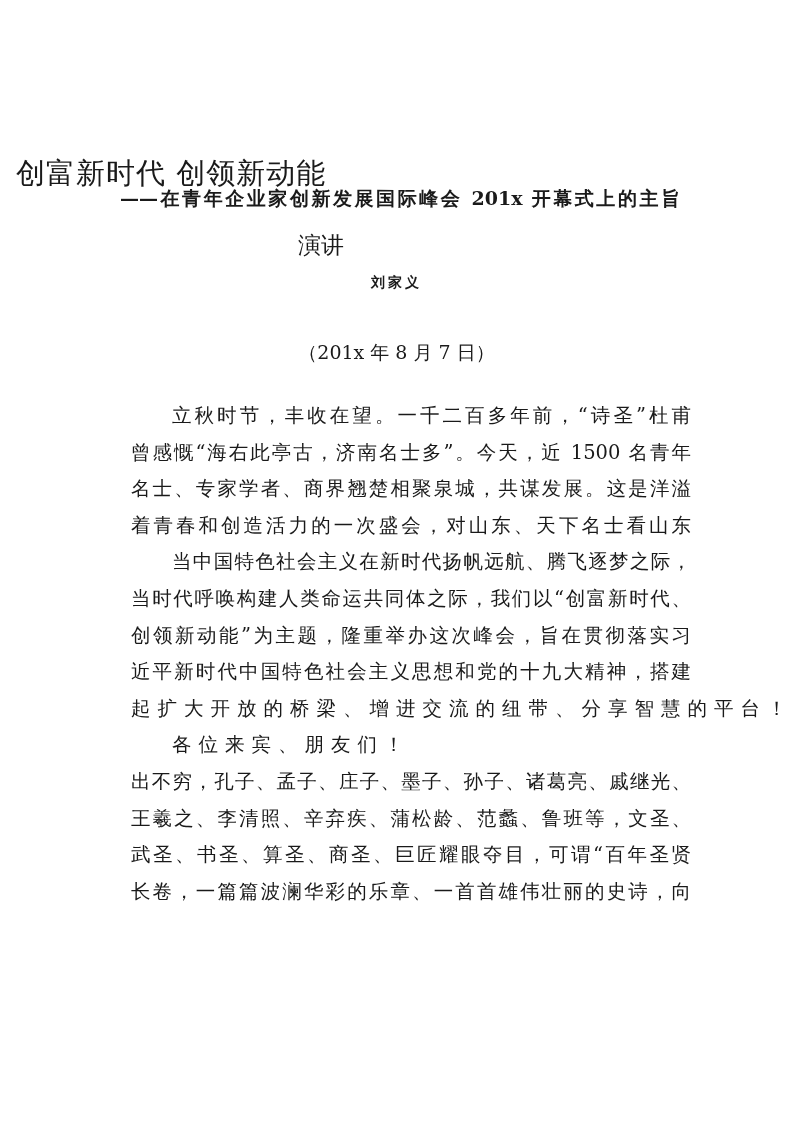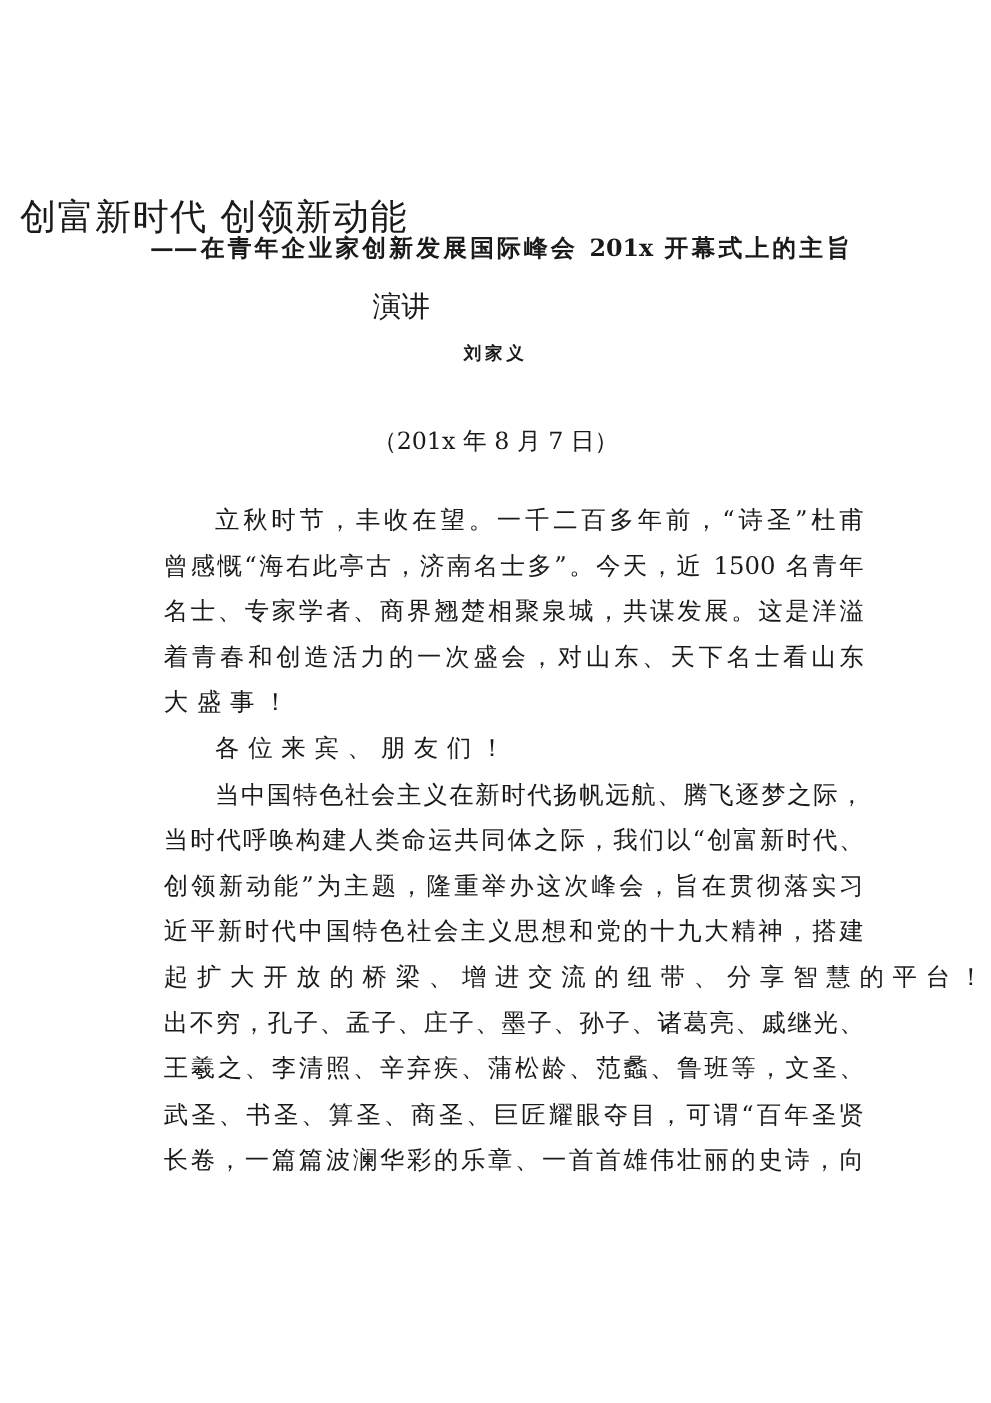--- a/index.html
+++ b/index.html
@@ -29,31 +29,30 @@
   <div class="subtitle2">演讲</div>
   <div class="author">刘家义</div>
   <div class="date">（201x 年 8 月 7 日）</div>
 
   <div class="body">
     <div>
       <div class="line indent">立秋时节，丰收在望。一千二百多年前，“诗圣”杜甫</div>
       <div class="line">曾感慨“海右此亭古，济南名士多”。今天，近 1500 名青年</div>
       <div class="line">名士、专家学者、商界翘楚相聚泉城，共谋发展。这是洋溢</div>
       <div class="line">着青春和创造活力的一次盛会，对山东、天下名士看山东</div>
-      <div class="line last">大盛事！</div>
-    </div>
-    <div>
-      <div class="line indent last">各位来宾、朋友们！</div>
     </div>
     <div>
       <div class="line indent">当中国特色社会主义在新时代扬帆远航、腾飞逐梦之际，</div>
       <div class="line">当时代呼唤构建人类命运共同体之际，我们以“创富新时代、</div>
       <div class="line">创领新动能”为主题，隆重举办这次峰会，旨在贯彻落实习</div>
       <div class="line">近平新时代中国特色社会主义思想和党的十九大精神，搭建</div>
       <div class="line last">起扩大开放的桥梁、增进交流的纽带、分享智慧的平台！</div>
+    </div>
+    <div>
+      <div class="line indent last">各位来宾、朋友们！</div>
     </div>
     <div>
       <div class="line">出不穷，孔子、孟子、庄子、墨子、孙子、诸葛亮、戚继光、</div>
       <div class="line">王羲之、李清照、辛弃疾、蒲松龄、范蠡、鲁班等，文圣、</div>
       <div class="line">武圣、书圣、算圣、商圣、巨匠耀眼夺目，可谓“百年圣贤</div>
       <div class="line">长卷，一篇篇波澜华彩的乐章、一首首雄伟壮丽的史诗，向</div>
     </div>
   </div>
 </div>
 

